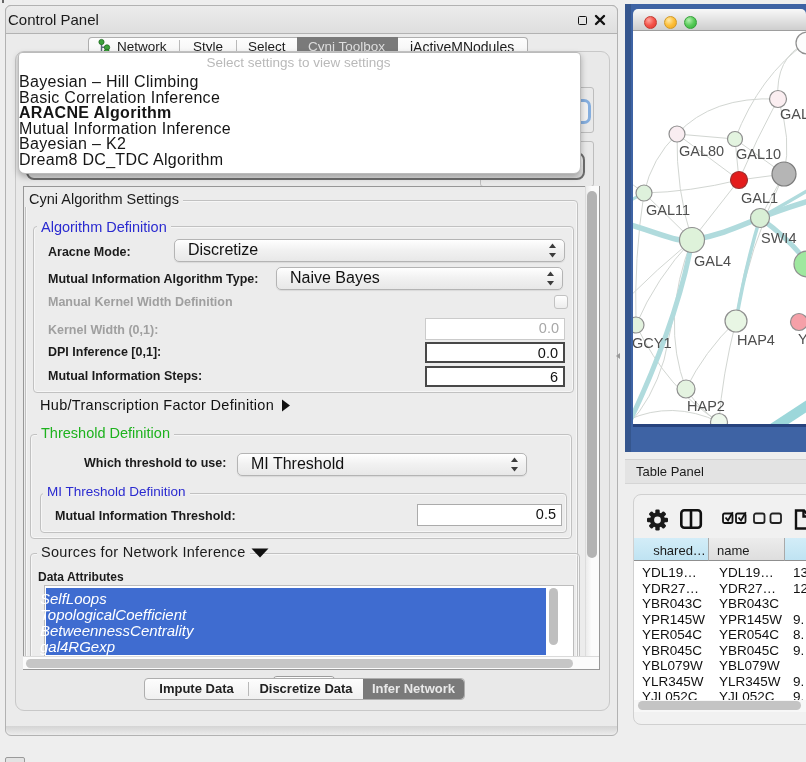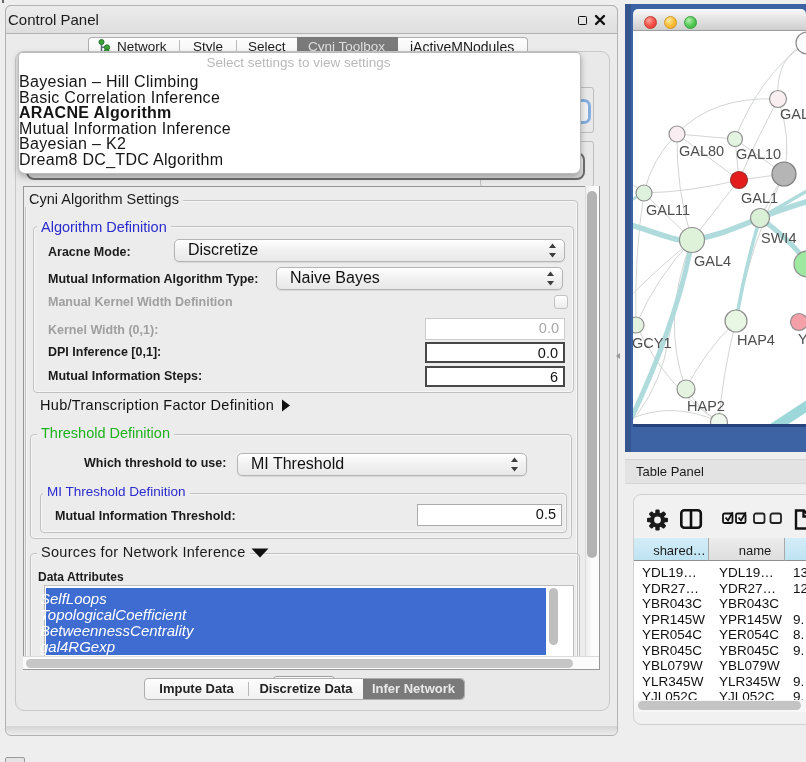--- a/index.html
+++ b/index.html
@@ -319,21 +319,21 @@
 
   <div class="abs" style="left:634px;top:538px;width:172px;height:162px;background:#ffffff;overflow:hidden;">
 
     <div class="abs" style="left:0;top:0;width:75px;height:23px;background:linear-gradient(#d3edf8,#bfe3f2);
          border-right:1px solid #a9a9a9;border-bottom:1px solid #8f8f8f;box-sizing:border-box;"></div>
     <div class="abs" style="left:75px;top:0;width:76px;height:23px;background:linear-gradient(#ececec,#dedede);
          border-right:1px solid #a9a9a9;border-bottom:1px solid #8f8f8f;box-sizing:border-box;"></div>
     <div class="abs" style="left:151px;top:0;width:21px;height:23px;background:linear-gradient(#d3edf8,#bfe3f2);
          border-bottom:1px solid #8f8f8f;box-sizing:border-box;"></div>
     <div class="abs t13" style="left:8px;top:4.5px;width:75px;text-align:center;">shared…</div>
-    <div class="abs t13" style="left:83px;top:4.5px;width:76px;text-align:center;">name</div>
+    <div class="abs t13" style="left:83px;top:4.5px;width:76px;text-align:left;">name</div>
 
     <div class="abs" style="left:8px;top:27px;font-size:13.5px;line-height:15.5px;color:#111;">YDL19…<br>YDR27…<br>YBR043C<br>YPR145W<br>YER054C<br>YBR045C<br>YBL079W<br>YLR345W<br>YJL052C</div>
     <div class="abs" style="left:85px;top:27px;font-size:13.5px;line-height:15.5px;color:#111;">YDL19…<br>YDR27…<br>YBR043C<br>YPR145W<br>YER054C<br>YBR045C<br>YBL079W<br>YLR345W<br>YJL052C</div>
     <div class="abs" style="left:159px;top:27px;font-size:13.5px;line-height:15.5px;color:#111;">13<br>12<br><br>9.<br>8.<br>9.<br><br>9.<br>9.</div>
   </div>
 
   <div class="abs" style="left:634px;top:700px;width:172px;height:12px;background:#f7f7f7;"></div>
   <div class="abs" style="left:638px;top:701px;width:163px;height:9px;background:#c4c4c4;border-radius:5px;"></div>
 
 </div>

